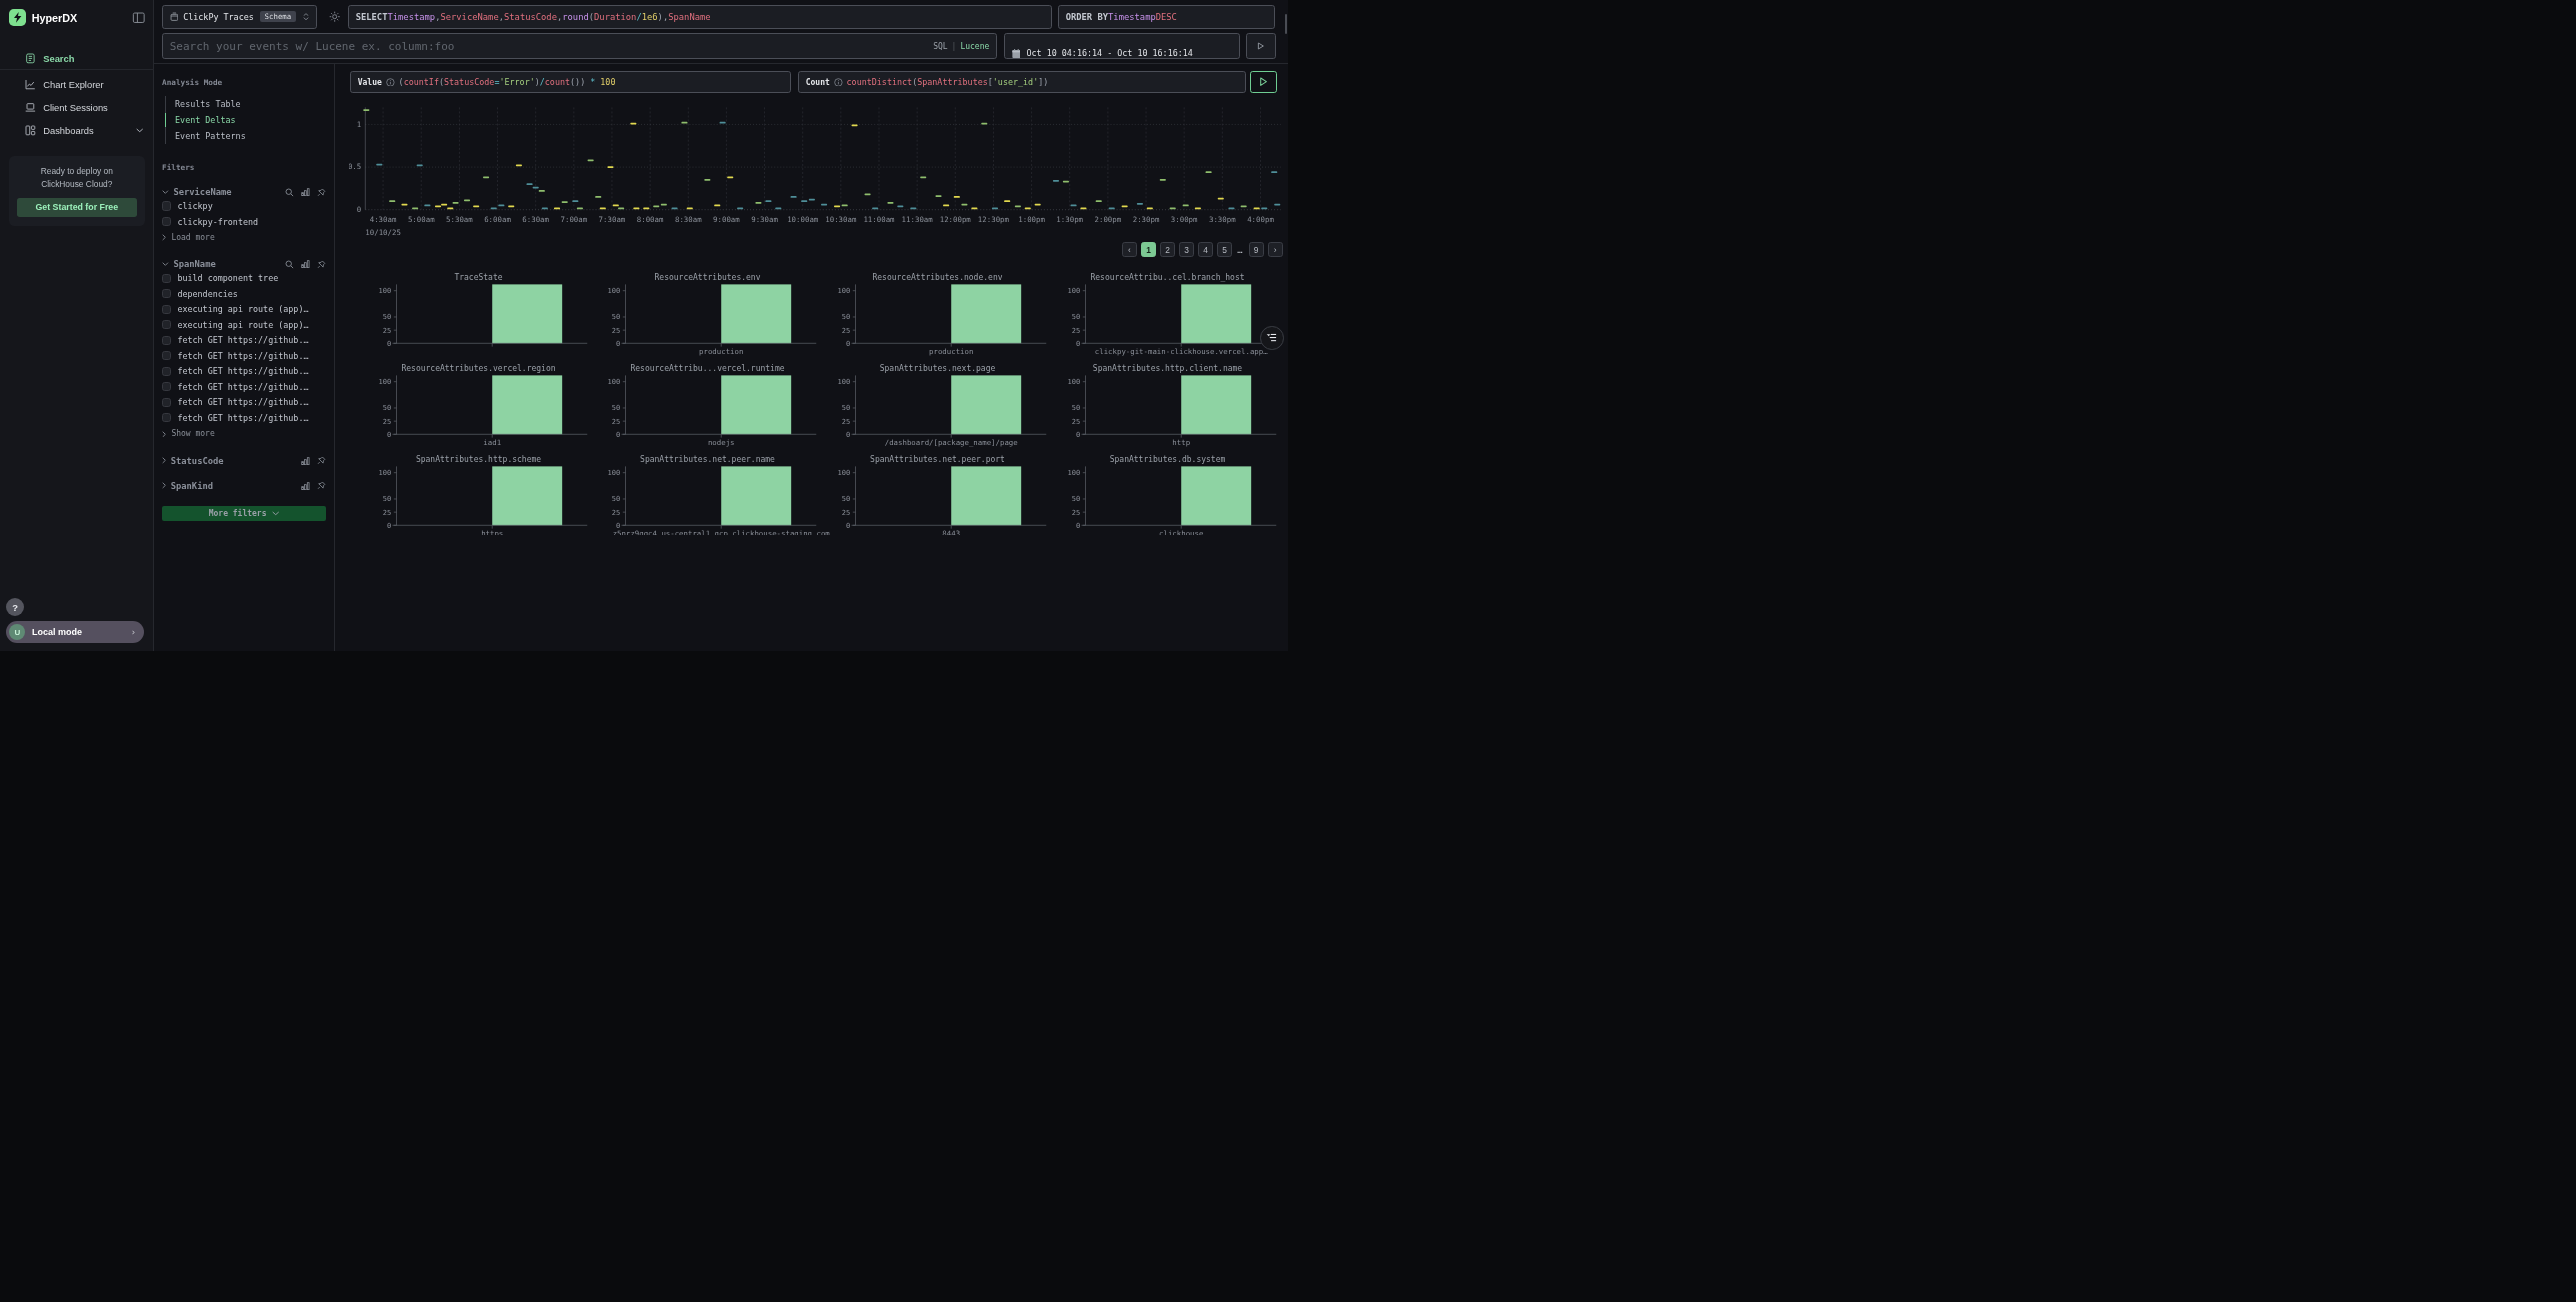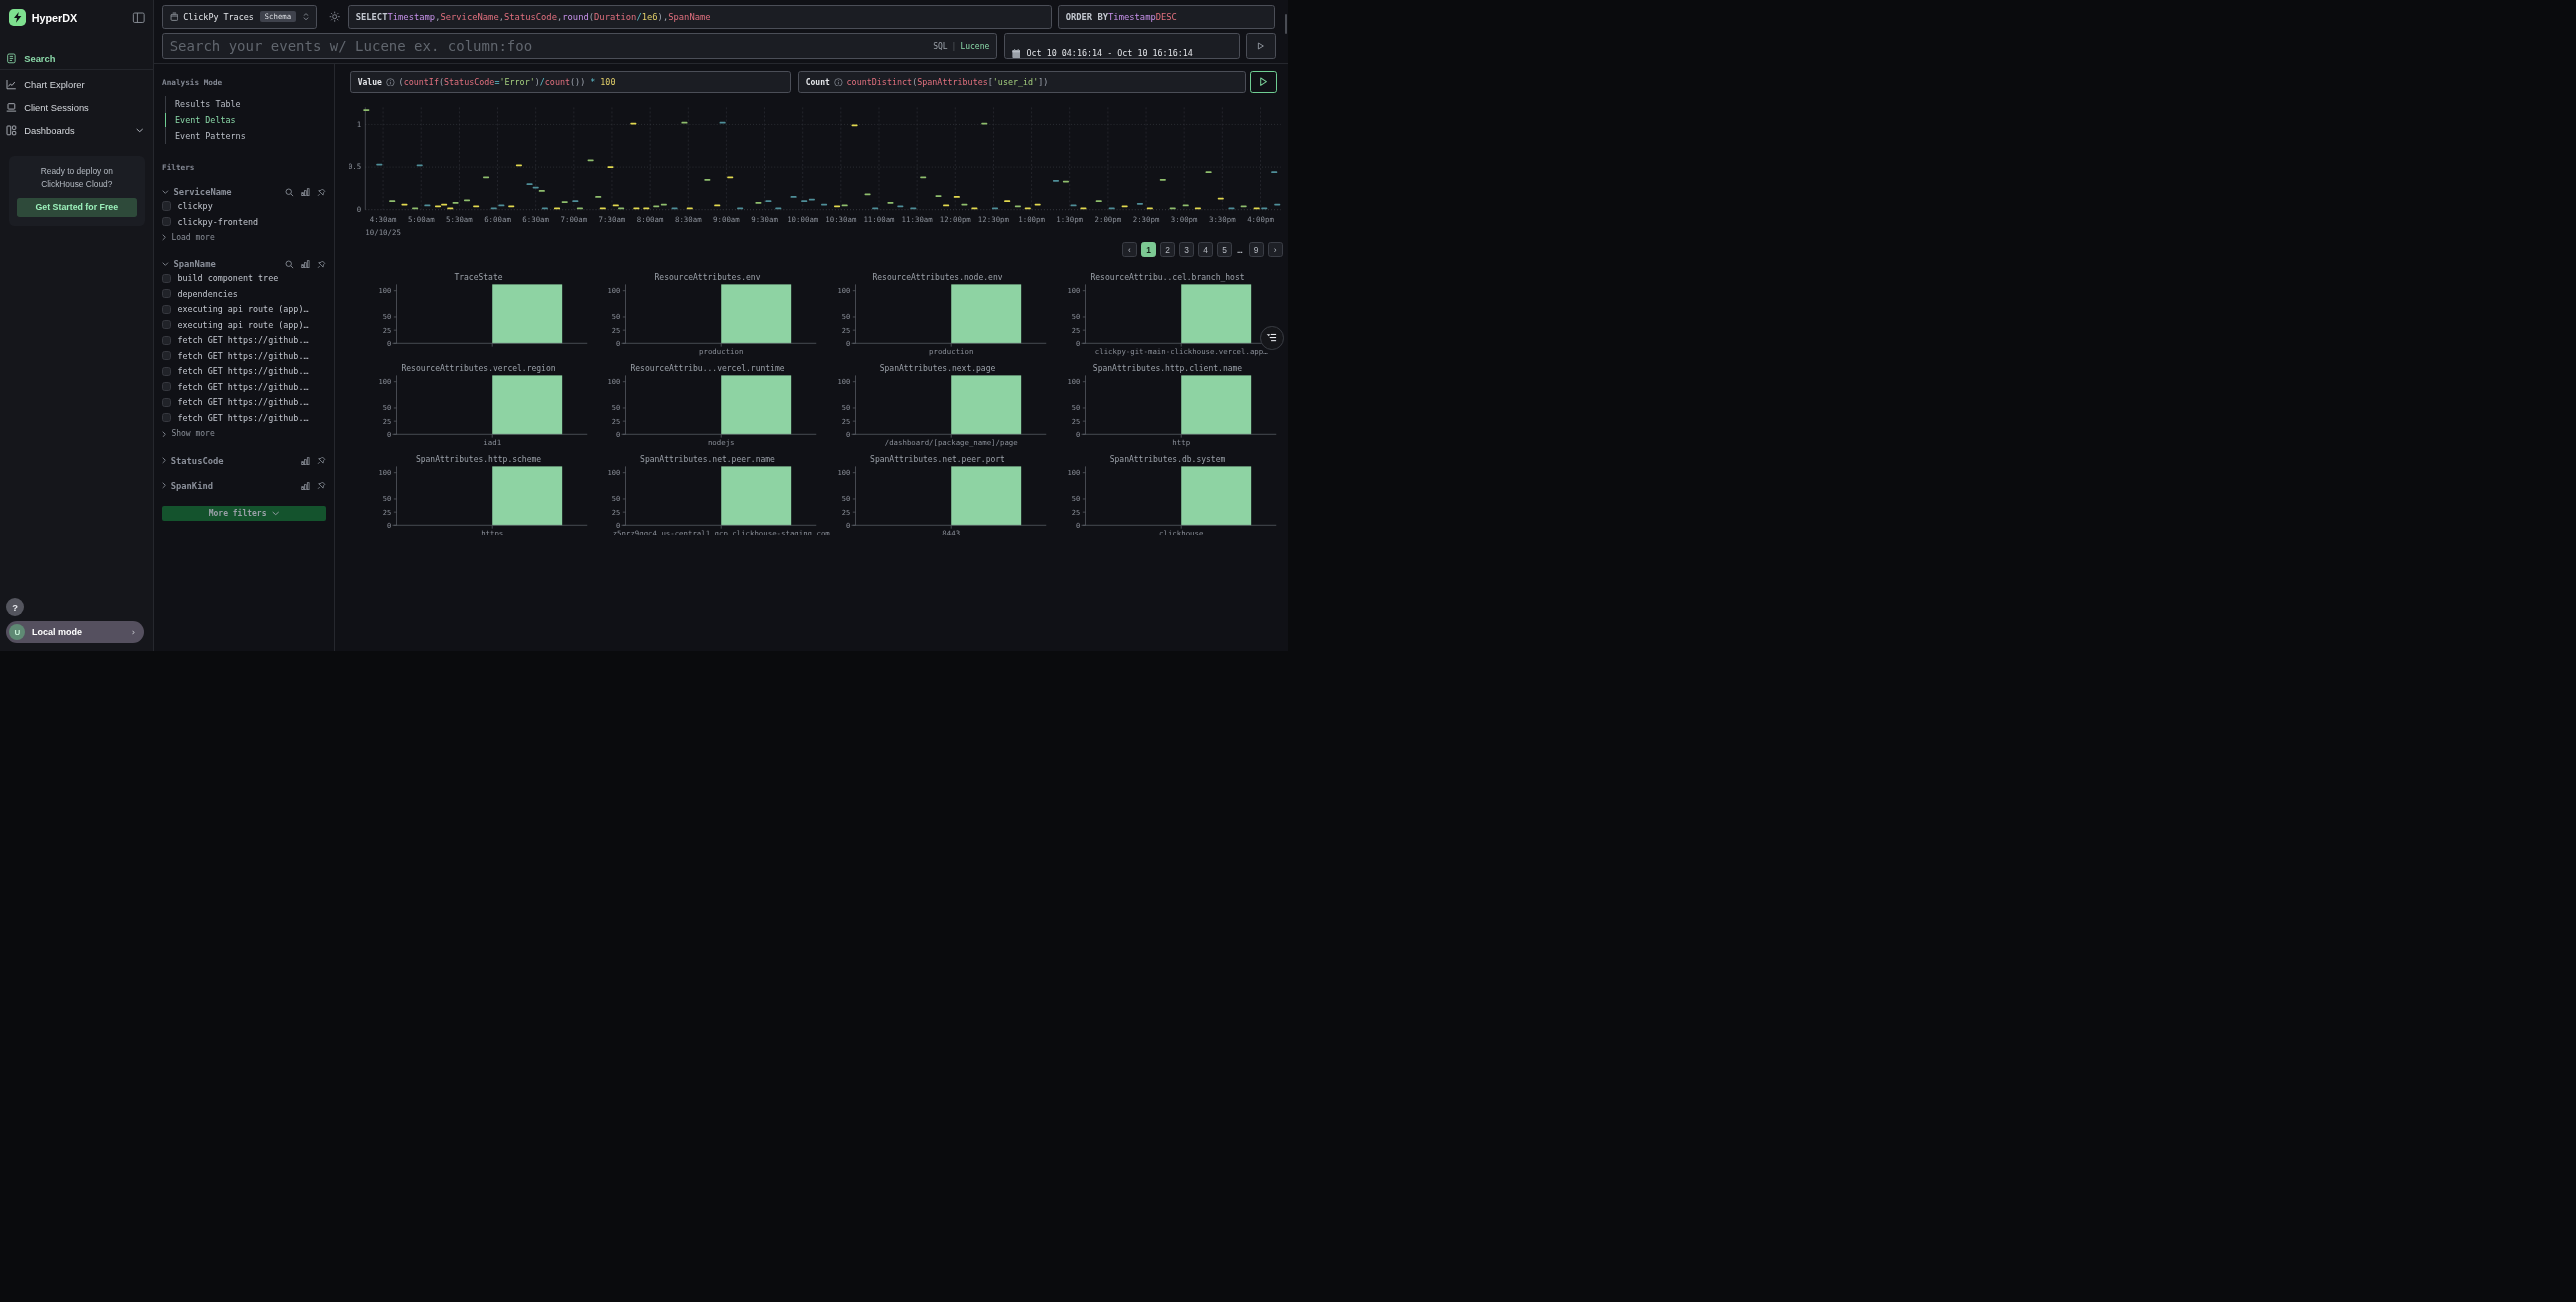--- a/index.html
+++ b/index.html
@@ -12,21 +12,21 @@
 
   
   .sidebar { position:absolute; left:0; top:0; width:154px; height:651px;
     background:#15161b; border-right:0.7px solid #26282e; }
   .brand { position:absolute; left:8.8px; top:8.8px; display:flex; align-items:center; gap:5.4px; }
   .logo { width:17.5px; height:17.5px; border-radius:4.7px; background:#7ee08f;
     display:flex; align-items:center; justify-content:center; }
   .brand-name { font-family:"Liberation Sans",sans-serif; font-weight:bold; font-size:10.8px; color:#fff; }
   .collapse-btn { position:absolute; right:8px; top:10.8px; width:13.5px; height:13.5px; cursor:pointer; }
   .nav-item { position:absolute; left:0; width:154px; height:17.5px; display:flex; align-items:center;
-    gap:7.4px; padding-left:6px; color:#d4d7dc; font-family:"Liberation Sans",sans-serif; font-size:9.4px; cursor:pointer; }
+    gap:7.4px; padding-left:25px; color:#d4d7dc; font-family:"Liberation Sans",sans-serif; font-size:9.4px; cursor:pointer; }
   .nav-item svg { flex:0 0 auto; }
   .nav-item.active { color:#8bd9a9; font-weight:bold; }
   .nav-divider { position:absolute; left:0; top:69px; width:154px; height:0.7px; background:#24262c; }
   .nav-caret { margin-left:auto; margin-right:10.8px; }
   .promo { position:absolute; left:8.8px; top:156px; width:136px; height:70px; background:#1b1d23;
     border-radius:5.4px; padding:9.4px 8px 0; text-align:center; }
   .promo-line { font-family:"Liberation Sans",sans-serif; font-size:8.4px; color:#b4bac2; line-height:12.8px; }
   .promo-btn { margin-top:6.7px; width:120px; height:19px; border:none; border-radius:2.7px; background:#2e4a3a;
     color:#9cf0bb; font-family:"Liberation Sans",sans-serif; font-weight:bold; font-size:8.8px; cursor:pointer; }
   .help-btn { position:absolute; left:6px; top:598px; width:18px; height:18px; border-radius:50%;
@@ -48,21 +48,21 @@
     display:flex; align-items:center; padding:0 6.7px; white-space:nowrap; overflow:hidden; }
   .src-box { left:8px; top:4.7px; width:155px; height:24px; gap:4.7px; cursor:pointer; }
   .src-name { color:#e4e6ea; font-size:8.4px; }
   .schema-badge { margin-left:auto; background:#3f424c; color:#dcdee3; font-size:7.4px; padding:1.3px 4.7px;
     border-radius:2px; }
   .updown { display:flex; flex-direction:column; gap:0.7px; margin-left:2.7px; }
   .gear-wrap { position:absolute; left:175px; top:11.4px; width:11.4px; height:11.4px; cursor:pointer; }
   .sql-box { left:194px; top:4.7px; width:704px; height:24px; font-size:8.8px; cursor:text; }
   .order-box { left:904px; top:4.7px; width:217px; height:24px; font-size:8.8px; cursor:text; }
   .search-box { left:8px; top:33px; width:835px; height:26px; cursor:text; }
-  .search-ph { color:#61666e; font-size:14px; }
+  .search-ph { color:#61666e; font-size:11px; }
   .mode-toggle { margin-left:auto; font-size:8px; }
   .mode-sql { color:#9aa0a8; cursor:pointer; }
   .mode-sep { color:#53575e; margin:0 4px; }
   .mode-lucene { color:#8bd9a9; cursor:pointer; }
   .date-box { left:850px; top:33px; width:236px; height:26px; gap:6px; cursor:pointer;align-items:flex-end; }
   .date-text { color:#e2e4e8; font-size:8.4px; }
   .play-box { left:1092px; top:33px; width:30px; height:26px; justify-content:center; cursor:pointer; }
 
   
   .filters-panel { position:absolute; left:154px; top:64px; width:181px; height:587px;

